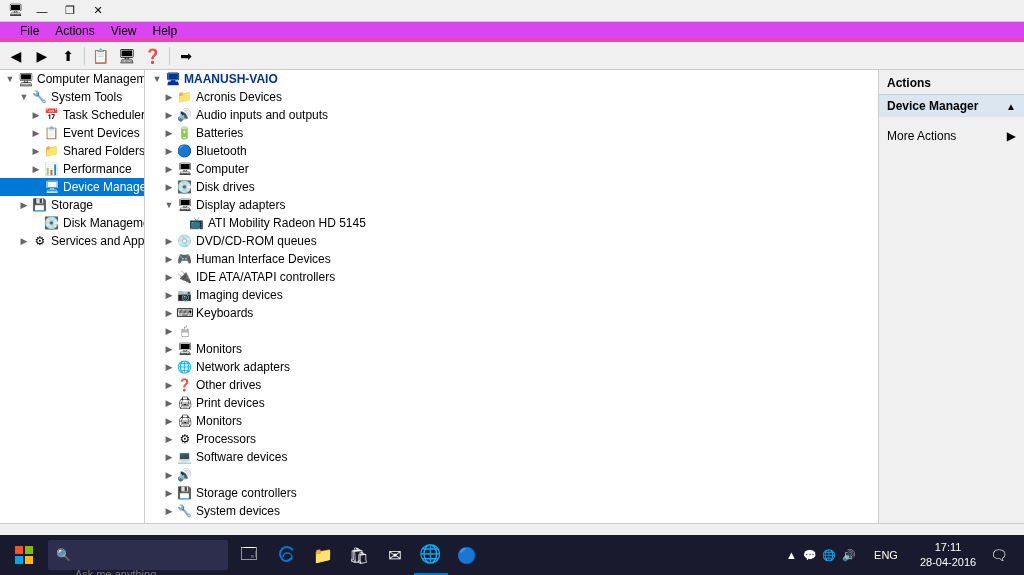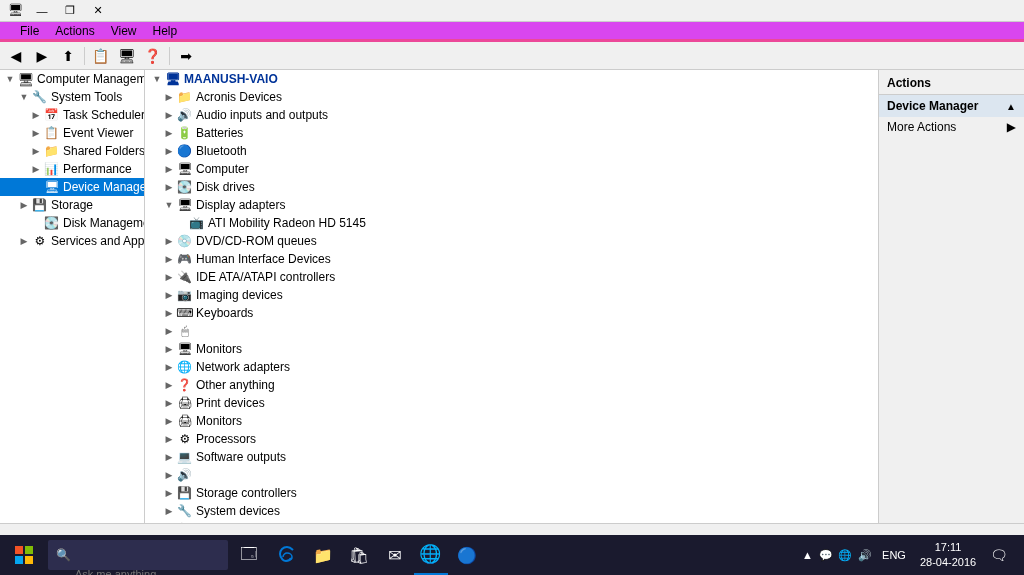--- a/index.html
+++ b/index.html
@@ -123,21 +123,21 @@
     #actions-header {
       background: #f0f0f0;
       padding: 6px 8px 4px 8px;
       font-weight: bold;
       font-size: 12px;
       border-bottom: 1px solid #ccc;
     }
     .action-item {
       display: flex;
       align-items: center;
-      padding: 3px 8px;
+      padding: 12px 8px;
       cursor: pointer;
       font-size: 12px;
       color: #000;
     }
     .action-item.section {
       background: #dce6f0;
       font-weight: bold;
       justify-content: space-between;
       padding: 4px 8px;
     }
@@ -274,21 +274,21 @@
       <span class="label">System Tools</span>
     </div>
     <div class="tree-item indent2">
       <span class="expander">▶</span>
       <span class="icon">📅</span>
       <span class="label">Task Scheduler</span>
     </div>
     <div class="tree-item indent2">
       <span class="expander">▶</span>
       <span class="icon">📋</span>
-      <span class="label">Event Viewer</span>
+      <span class="label">Event Devices</span>
     </div>
     <div class="tree-item indent2">
       <span class="expander">▶</span>
       <span class="icon">📁</span>
       <span class="label">Shared Folders</span>
     </div>
     <div class="tree-item indent2">
       <span class="expander">▶</span>
       <span class="icon">📊</span>
       <span class="label">Performance</span>
@@ -414,21 +414,21 @@
 
     <div class="tree-item indent1">
       <span class="expander">▶</span>
       <span class="icon">🌐</span>
       <span class="label">Network adapters</span>
     </div>
 
     <div class="tree-item indent1">
       <span class="expander">▶</span>
       <span class="icon">❓</span>
-      <span class="label">Other anything</span>
+      <span class="label">Other drives</span>
     </div>
 
     <div class="tree-item indent1">
       <span class="expander">▶</span>
       <span class="icon">🖨</span>
       <span class="label">Print devices</span>
     </div>
 
     <div class="tree-item indent1">
       <span class="expander">▶</span>
@@ -438,21 +438,21 @@
 
     <div class="tree-item indent1">
       <span class="expander">▶</span>
       <span class="icon">⚙</span>
       <span class="label">Processors</span>
     </div>
 
     <div class="tree-item indent1">
       <span class="expander">▶</span>
       <span class="icon">💻</span>
-      <span class="label">Software outputs</span>
+      <span class="label">Software devices</span>
     </div>
 
     <div class="tree-item indent1">
       <span class="expander">▶</span>
       <span class="icon">🔊</span>
     </div>
 
     <div class="tree-item indent1">
       <span class="expander">▶</span>
       <span class="icon">💾</span>
@@ -533,20 +533,20 @@
     </div>
   </div>
 
   <div class="taskbar-right">
     <div class="taskbar-sys-icons">
       <span class="sys-icon">▲</span>
       <span class="sys-icon" style="margin-left:4px;">💬</span>
       <span class="sys-icon" style="margin-left:4px;">🌐</span>
       <span class="sys-icon" style="margin-left:4px;">🔊</span>
     </div>
-    <span style="color:#fff;font-size:11px;margin:0 4px;">ENG</span>
+    <span style="color:#fff;font-size:11px;margin:0 12px;">ENG</span>
     <div class="taskbar-clock">
       <div>17:11</div>
       <div>28-04-2016</div>
     </div>
     <span style="color:#fff;font-size:14px;cursor:pointer;padding:0 4px;">🗨</span>
   </div>
 </div>
 
 </body></html>

